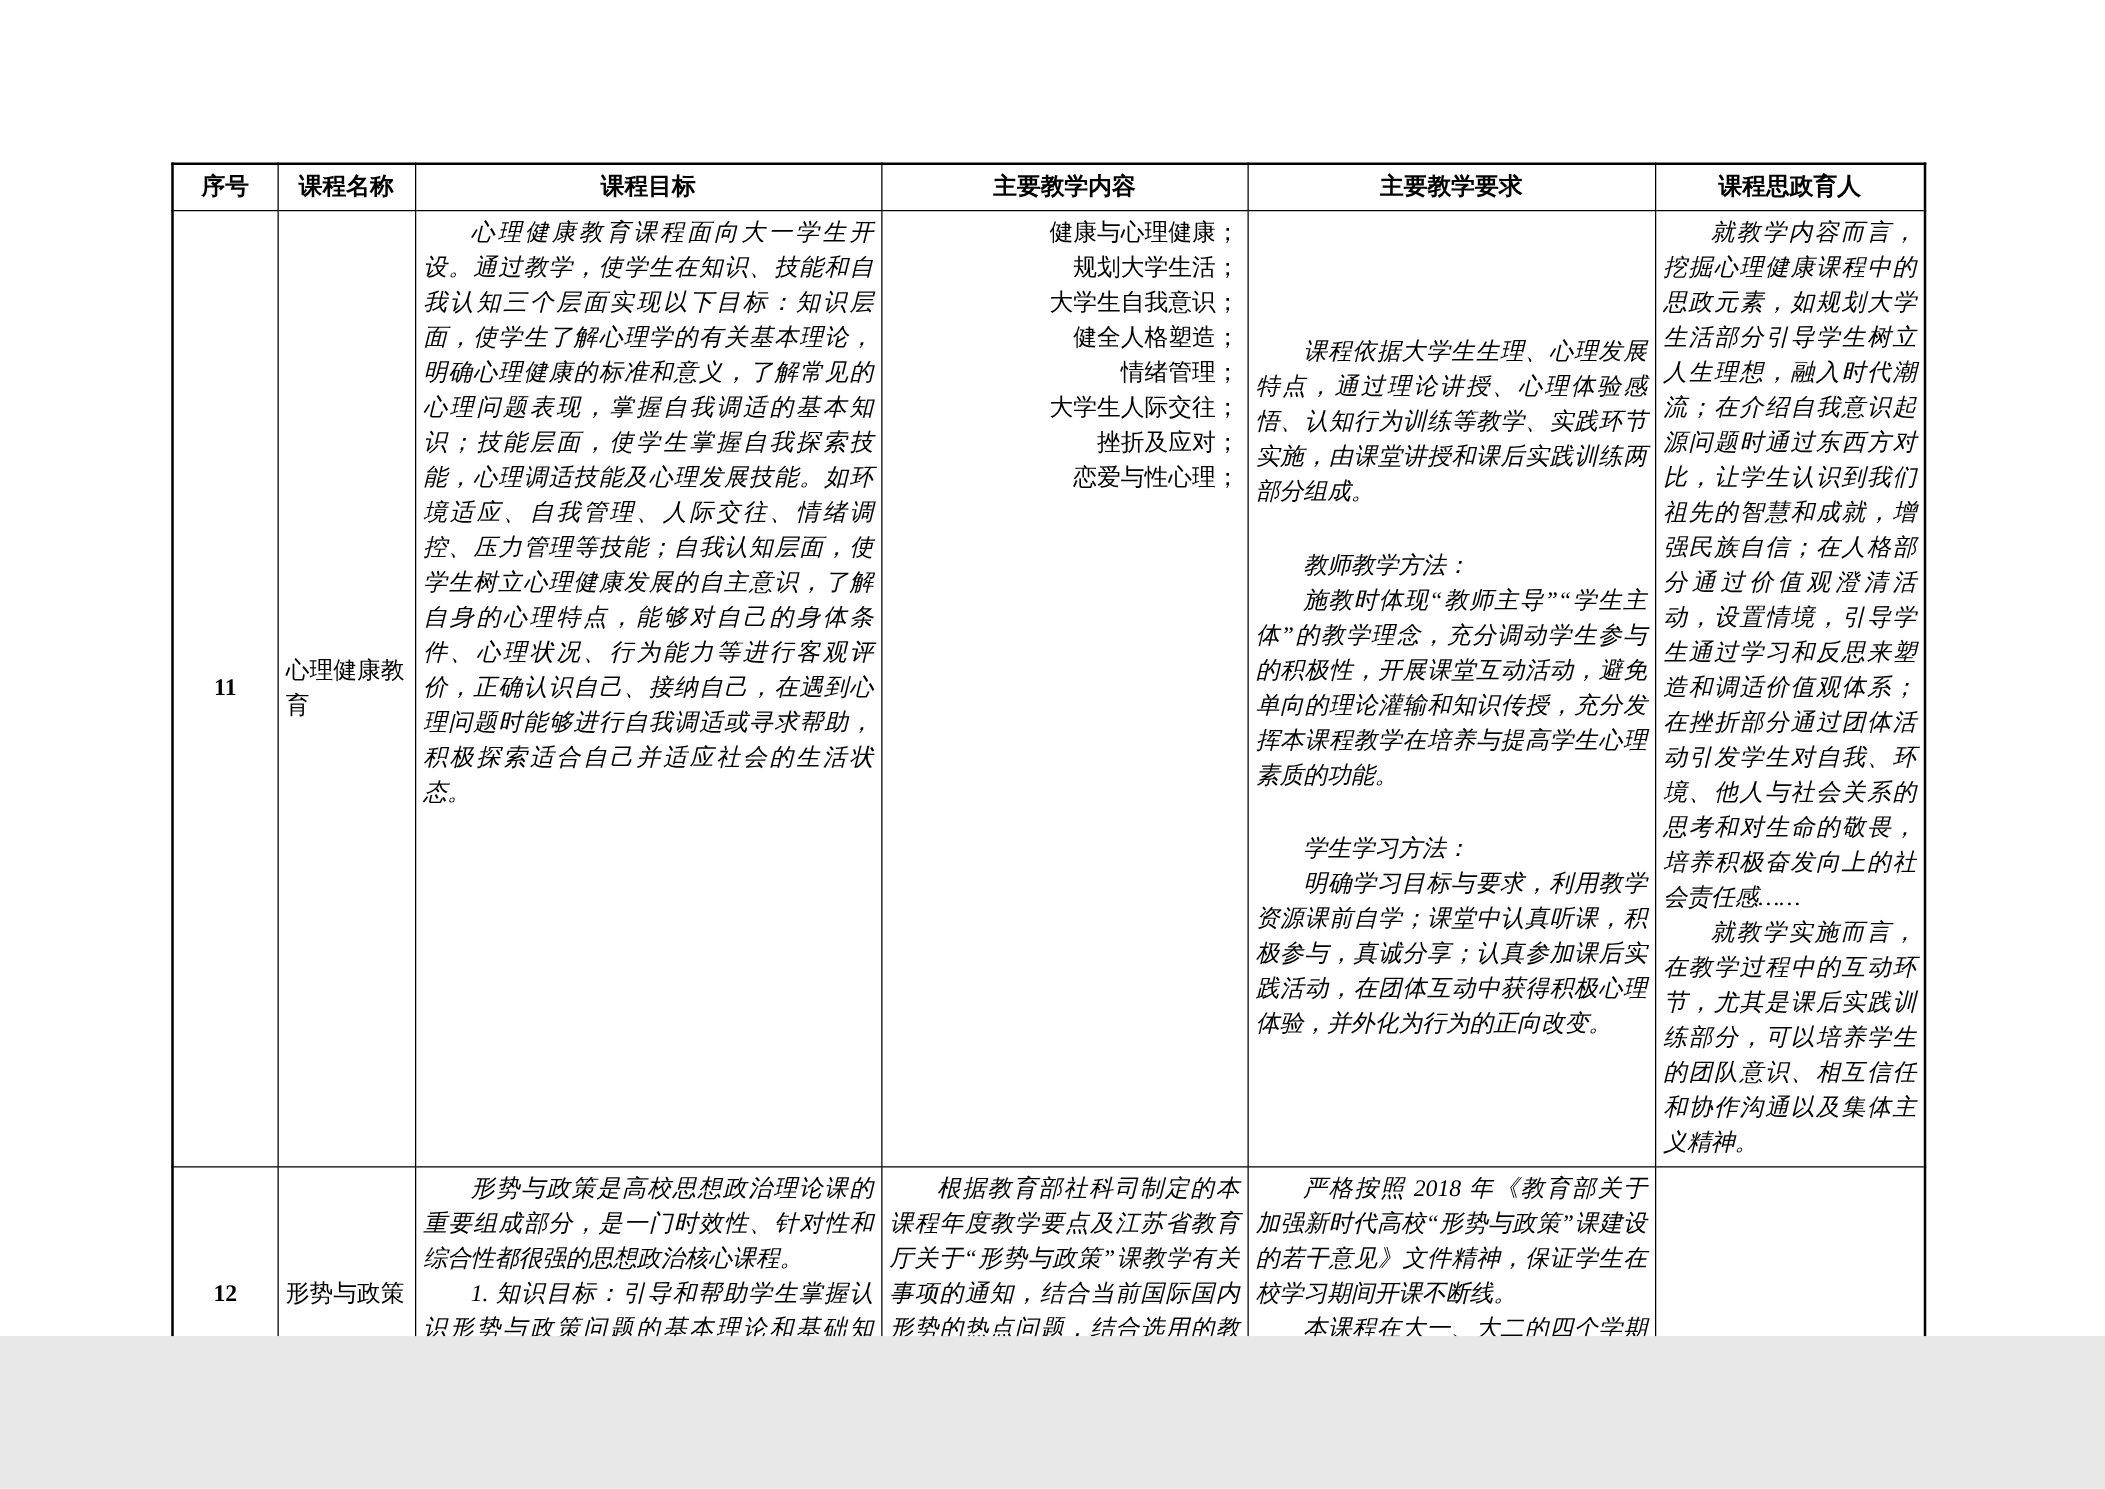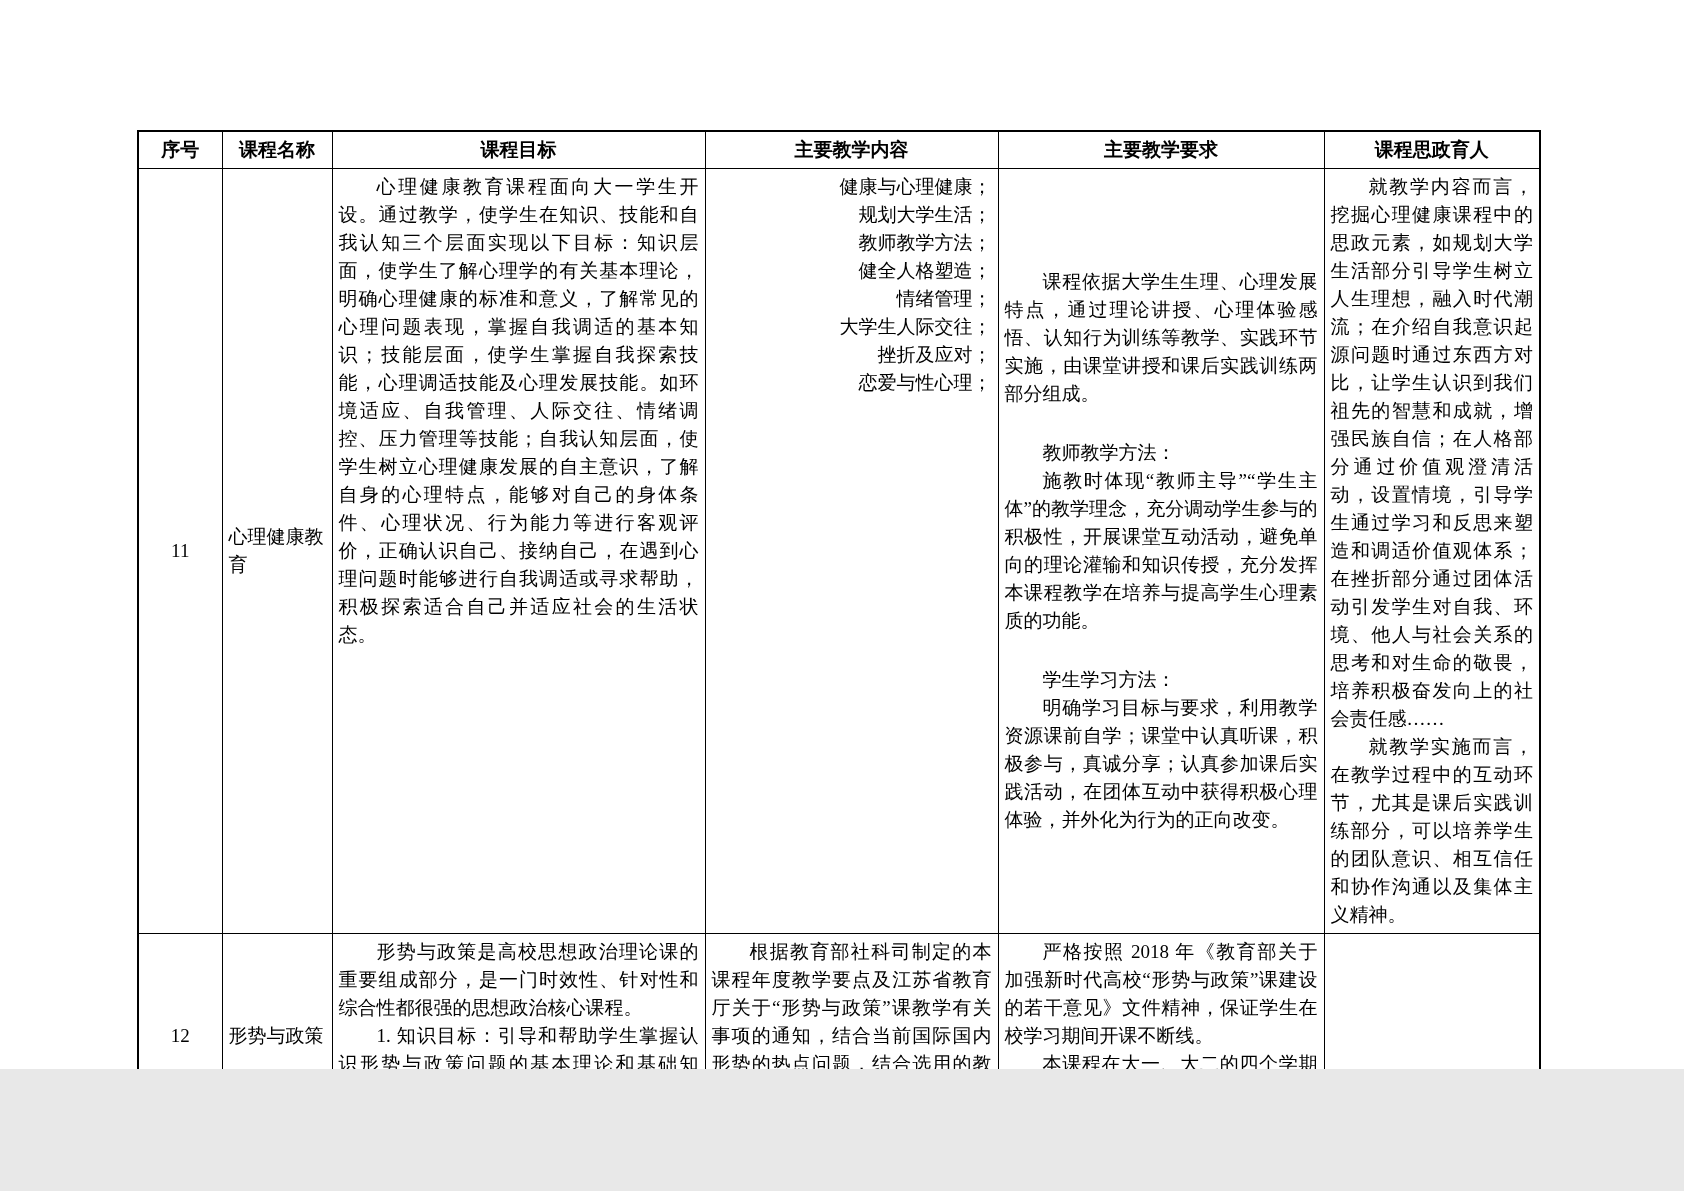--- a/index.html
+++ b/index.html
@@ -30,25 +30,26 @@
   th.hdr{
     height:28px;
     font-size:20px;
     font-weight:bold;
     text-align:center;
     vertical-align:middle;
     padding:2px;
   }
   .va-t{vertical-align:top;}
   .va-m{vertical-align:middle;}
-  .ta-c{text-align:center;}
+  .ta-c{text-align:center;font-weight:bold;}
   .cell p{
     margin:0;
     text-indent:2em;
     text-align:justify;
+    font-style:italic;
   }
   .cell p.no-justify{text-align:left;margin-top:31px;}
   .list-indent div{
     padding-left:42px;
     text-align:right;
   }
   .row-tall{height:706px;}
   .row-short{height:181px;}
   .page-number{
     position:absolute;
@@ -85,21 +86,21 @@
 
     <tr class="row-tall">
       <td class="va-m ta-c">11</td>
       <td class="va-m">心理健康教育</td>
       <td class="va-t cell">
         <p>心理健康教育课程面向大一学生开设。通过教学，使学生在知识、技能和自我认知三个层面实现以下目标：知识层面，使学生了解心理学的有关基本理论，明确心理健康的标准和意义，了解常见的心理问题表现，掌握自我调适的基本知识；技能层面，使学生掌握自我探索技能，心理调适技能及心理发展技能。如环境适应、自我管理、人际交往、情绪调控、压力管理等技能；自我认知层面，使学生树立心理健康发展的自主意识，了解自身的心理特点，能够对自己的身体条件、心理状况、行为能力等进行客观评价，正确认识自己、接纳自己，在遇到心理问题时能够进行自我调适或寻求帮助，积极探索适合自己并适应社会的生活状态。</p>
       </td>
       <td class="va-t list-indent">
         <div>健康与心理健康；</div>
         <div>规划大学生活；</div>
-        <div>教师教学方法；</div>
+        <div>大学生自我意识；</div>
         <div>健全人格塑造；</div>
         <div>情绪管理；</div>
         <div>大学生人际交往；</div>
         <div>挫折及应对；</div>
         <div>恋爱与性心理；</div>
       </td>
       <td class="va-m cell">
         <p>课程依据大学生生理、心理发展特点，通过理论讲授、心理体验感悟、认知行为训练等教学、实践环节实施，由课堂讲授和课后实践训练两部分组成。</p>
         <p class="no-justify">教师教学方法：</p>
         <p>施教时体现“教师主导”“学生主体”的教学理念，充分调动学生参与的积极性，开展课堂互动活动，避免单向的理论灌输和知识传授，充分发挥本课程教学在培养与提高学生心理素质的功能。</p>

